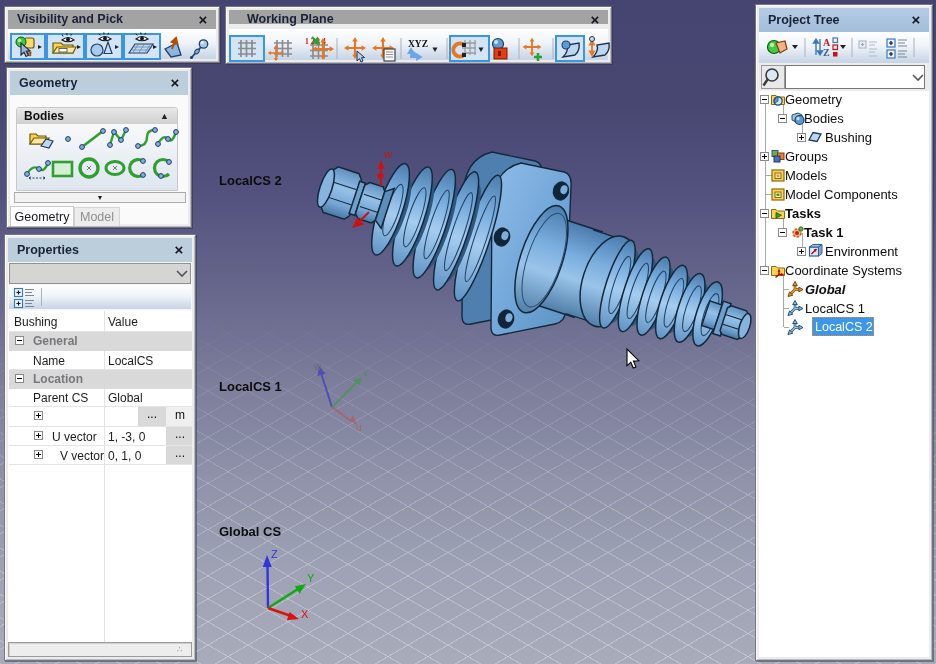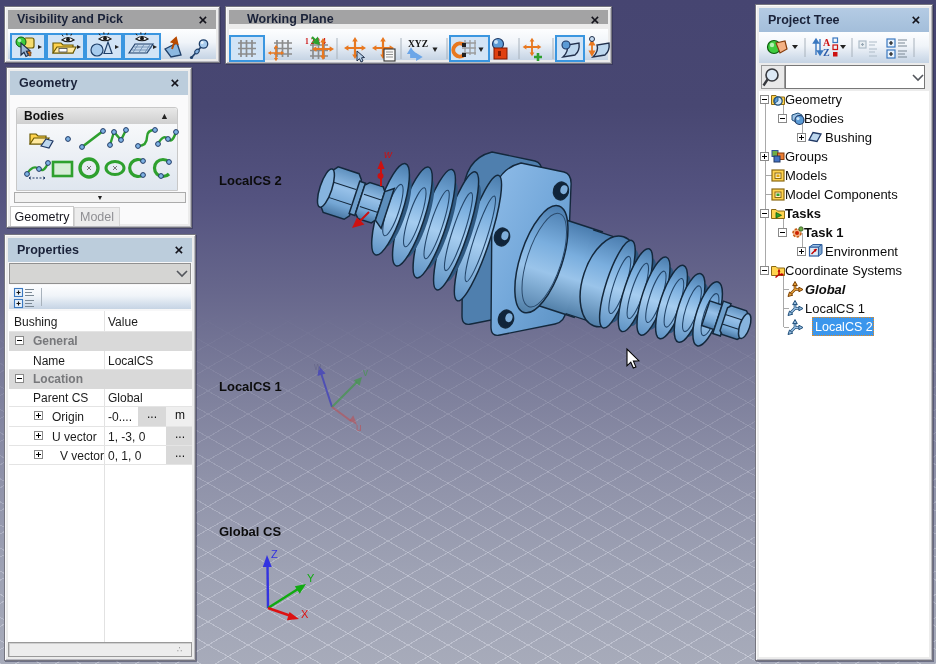--- a/index.html
+++ b/index.html
@@ -394,24 +394,20 @@
   <div class="cellline" style="left:1px;width:186px;top:58px;"></div>
   <div class="prow pgrey" style="left:1px;top:59px;width:186px;">
         <span style="position:absolute;left:24px;top:2px;">Location</span>
       </div>
   <div class="ebox" style="left:7px;top:63px;"></div>
   <div class="prow" style="left:0;top:77px;width:186px;">
         <span style="position:absolute;left:25px;top:3px;">Parent CS</span>
         <span style="position:absolute;left:100px;top:3px;">Global</span>
       </div>
   <div class="cellline" style="left:1px;width:186px;top:95px;"></div>
-  <div class="prow" style="left:0;top:96px;width:186px;">
-        <span style="position:absolute;left:44px;top:3px;">Origin</span>
-        <span style="position:absolute;left:100px;top:3px;">-0....</span>
-      </div>
   <div style="position:absolute;left:130px;top:96px;width:28px;height:19px;background:#D9D9D9;font-size:12px;color:#111;text-align:center;line-height:15px;">...</div>
   <div style="position:absolute;left:158px;top:96px;width:28px;height:19px;background:#EFEFEF;font-size:12px;color:#111;text-align:center;line-height:17px;">m</div>
   <div class="ebox plus" style="left:26px;top:100px;"></div>
   <div class="cellline" style="left:1px;width:186px;top:115px;"></div>
   <div class="prow" style="left:0;top:116px;width:156px;">
         <span style="position:absolute;left:44px;top:3px;">U vector</span>
         <span style="position:absolute;left:100px;top:3px;">1, -3, 0</span>
       </div>
   <div style="position:absolute;left:158px;top:116px;width:28px;height:19px;background:#D9D9D9;font-size:12px;color:#111;text-align:center;line-height:15px;">...</div>
   <div class="ebox plus" style="left:26px;top:120px;"></div>

